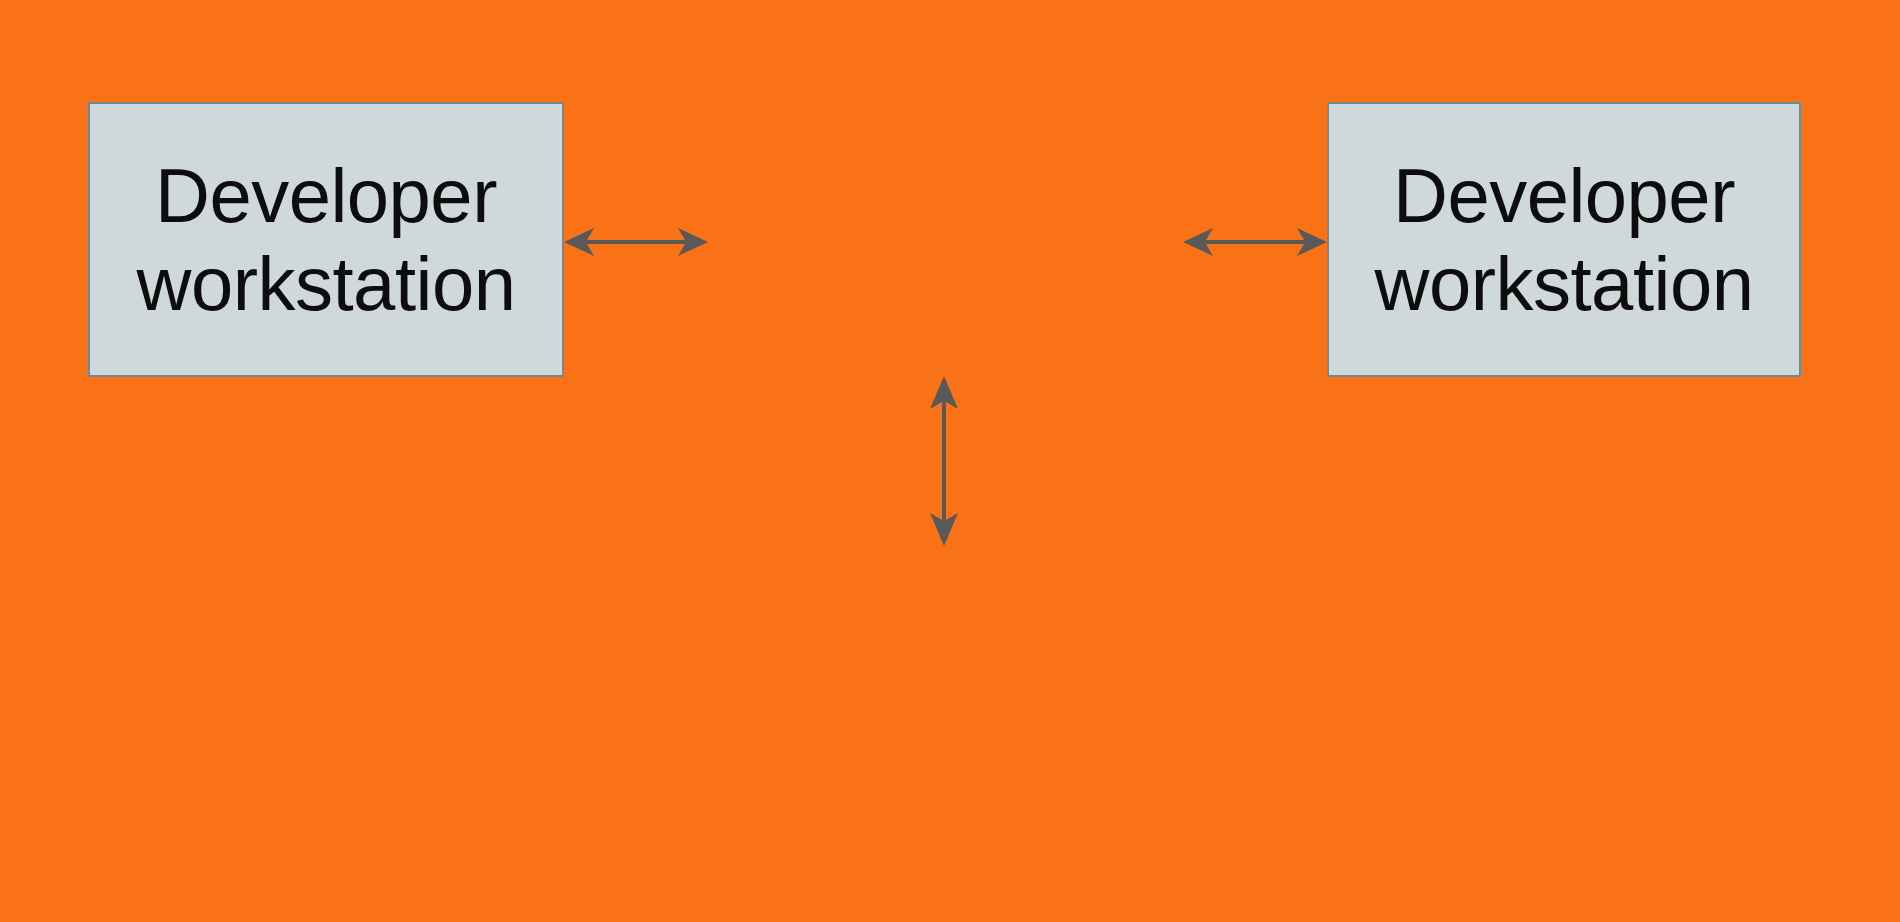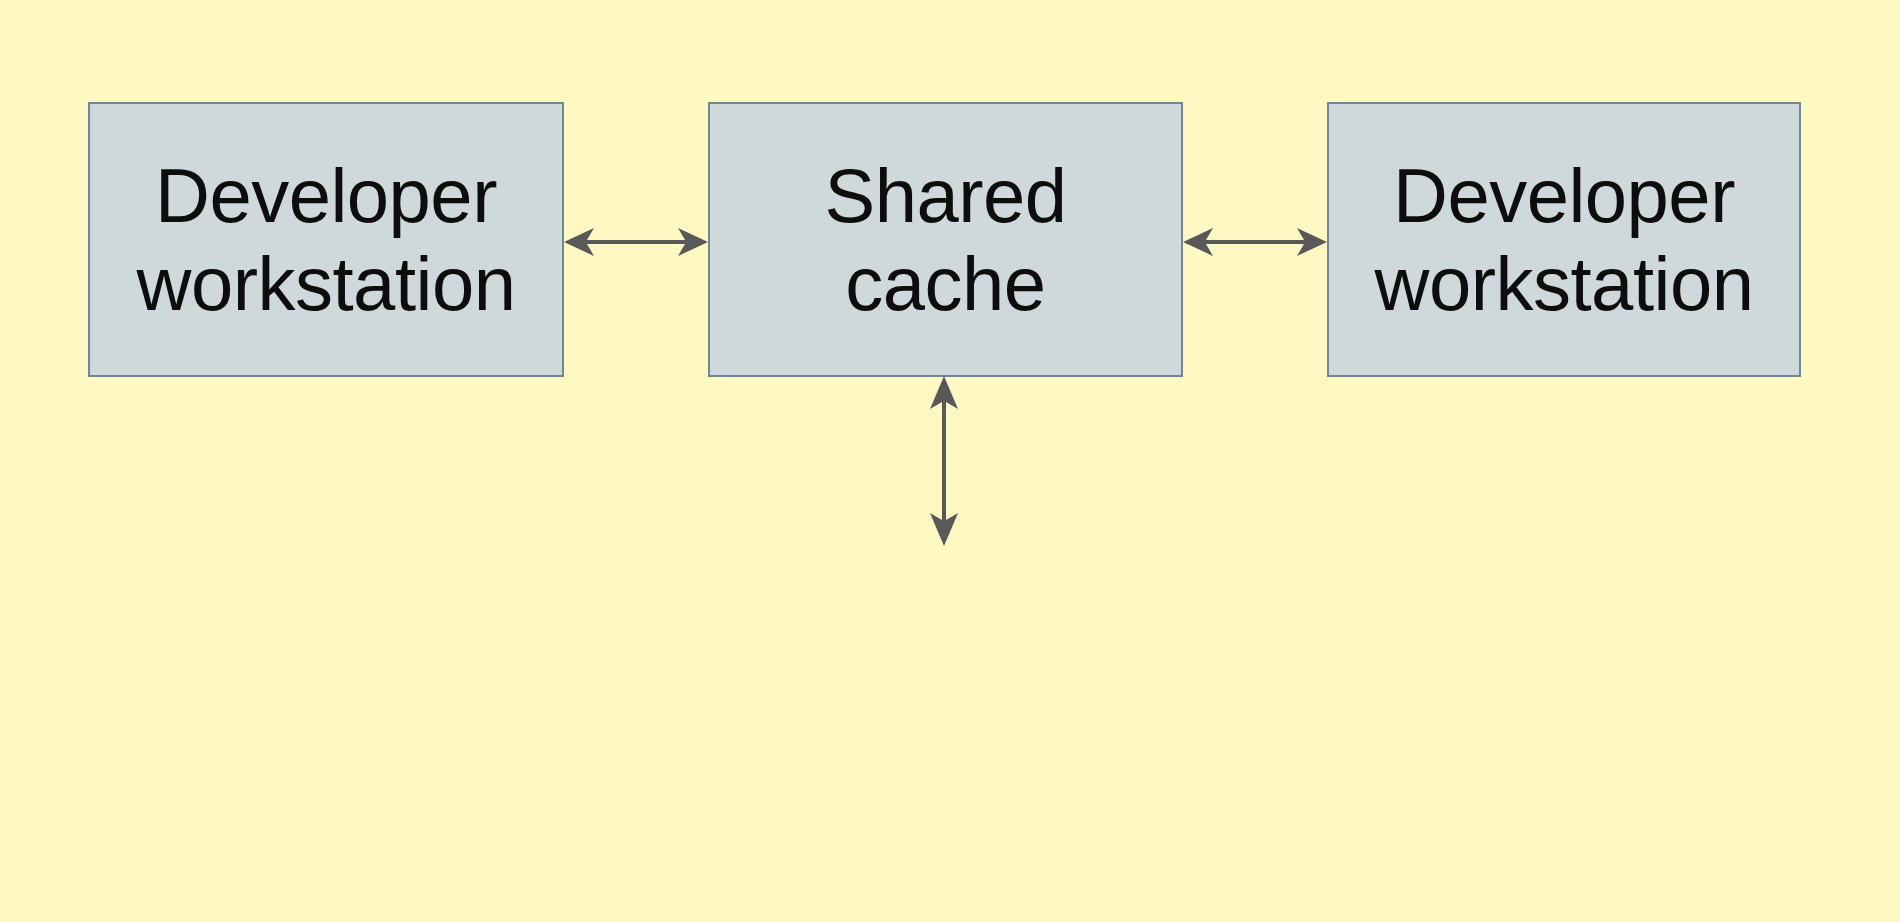--- a/index.html
+++ b/index.html
@@ -51,31 +51,27 @@
   .edge svg { display: block; overflow: visible; }
 
   
   #edge-left-shared  { left: 560px;  top: 220px; width: 152px; height: 44px; }
   #edge-shared-right { left: 1179px; top: 220px; width: 152px; height: 44px; }
   #edge-shared-ci    { left: 922px;  top: 373px; width: 44px;  height: 176px; }
 </style>
 </head>
 <body>
 
-<div id="canvas" style="background: #fef9c3;">
+<div id="canvas" style="background: #f97316;">
 
   <div class="node" id="node-dev-left" style="background: rgb(207, 216, 218); border-color: rgb(110, 136, 148);">
     <span class="node-label" style="color: rgb(13, 13, 13);">Developer
 workstation</span>
   </div>
 
-  <div class="node" id="node-shared" style="background: rgb(207, 216, 218); border-color: rgb(110, 136, 148);">
-    <span class="node-label" style="color: rgb(13, 13, 13);">Shared
-cache</span>
-  </div>
 
   <div class="node" id="node-dev-right" style="background: rgb(207, 216, 218); border-color: rgb(110, 136, 148);">
     <span class="node-label" style="color: rgb(13, 13, 13);">Developer
 workstation</span>
   </div>
 
 
   <div class="edge" id="edge-left-shared">
     <svg width="152" height="44" viewBox="0 0 152 44">
       <path fill="#595959" d="M4 22 L34 8 L27 20 L125 20 L118 8 L148 22 L118 36 L125 24 L27 24 L34 36 Z"></path>

